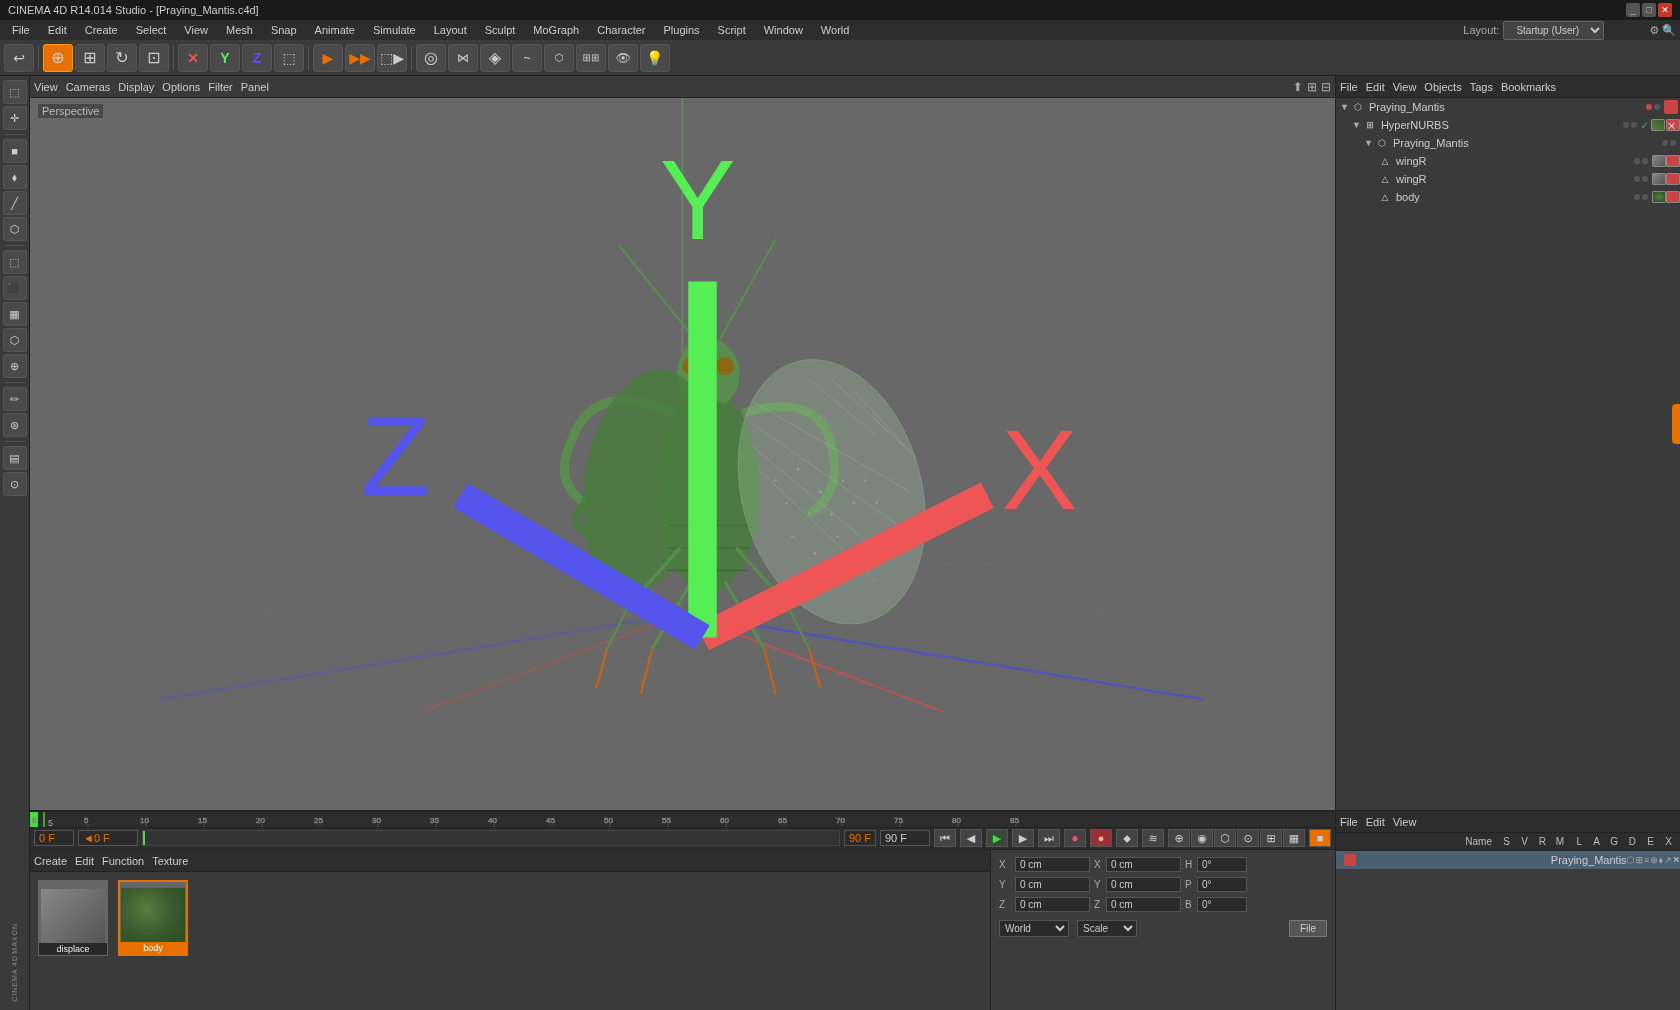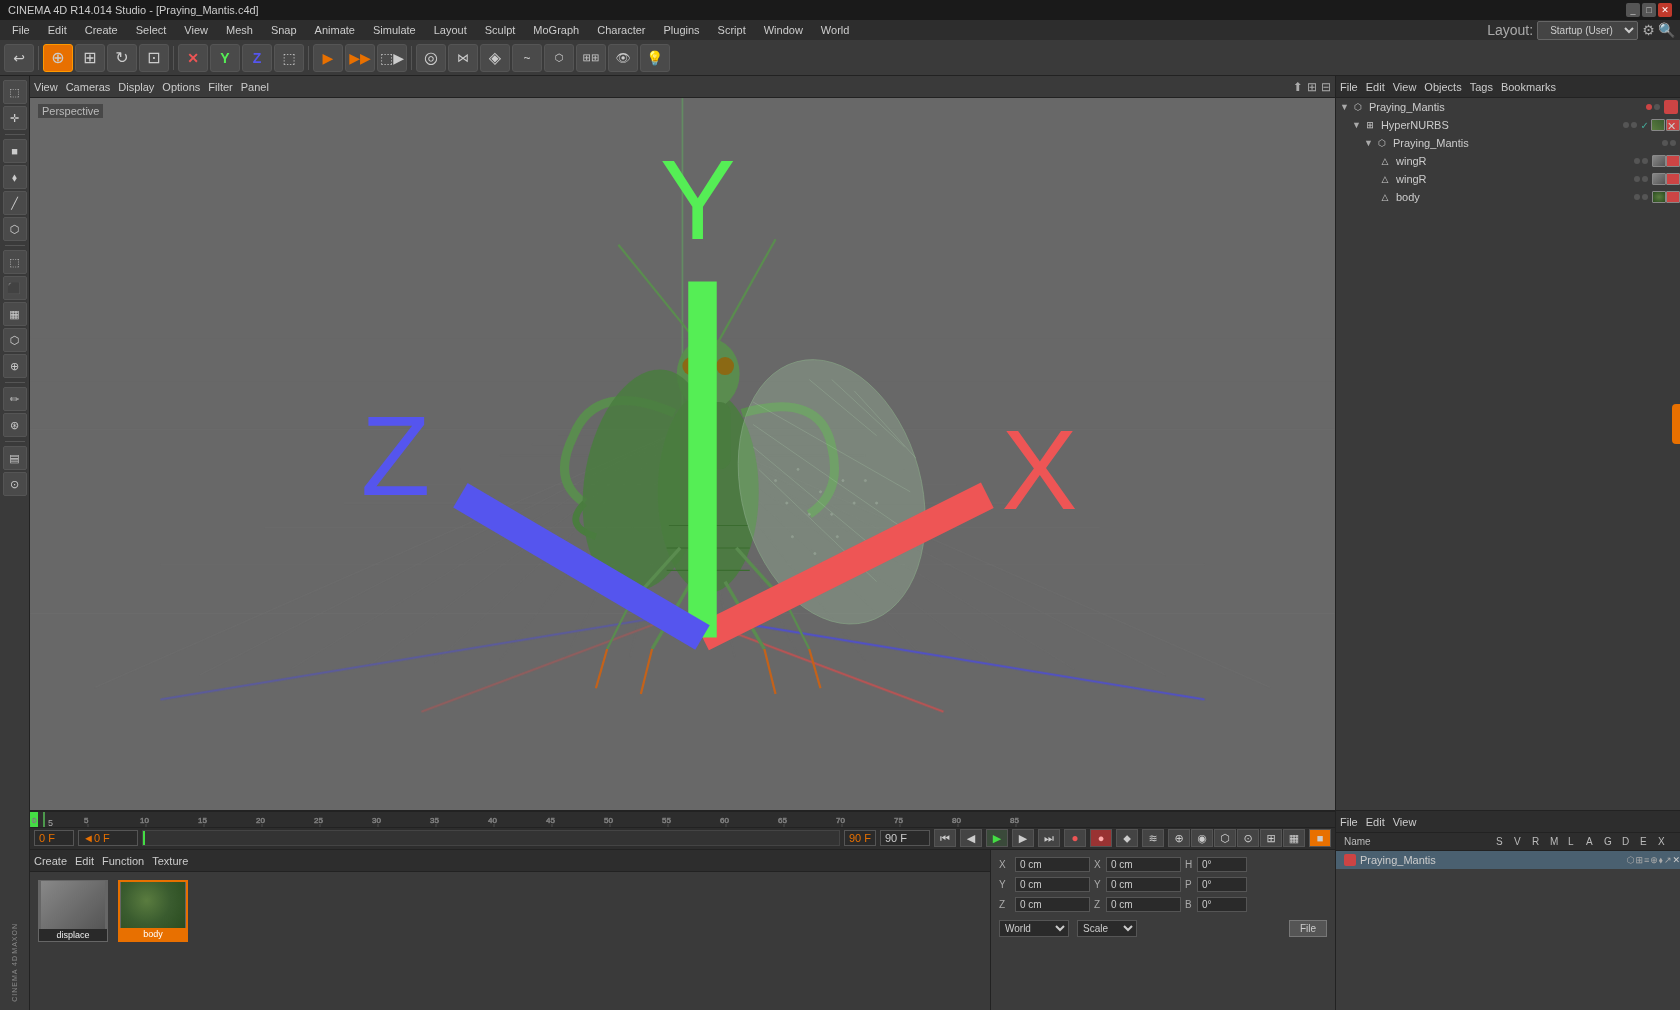--- a/index.html
+++ b/index.html
@@ -10,21 +10,21 @@
     #titlebar .win-buttons { display: flex; gap: 2px; }
     #titlebar .win-btn { width: 14px; height: 14px; border-radius: 2px; cursor: pointer; display: flex; align-items: center; justify-content: center; font-size: 9px; }
     #titlebar .win-btn.min { background: #555; }
     #titlebar .win-btn.max { background: #555; }
     #titlebar .win-btn.close { background: #c0392b; color: white; }
 
     
     #menubar { width: 100%; height: 20px; background: #2d2d2d; display: flex; align-items: center; padding: 0 4px; gap: 2px; }
     .menu-item { padding: 2px 8px; color: #ccc; cursor: pointer; font-size: 11px; border-radius: 2px; }
     #layout-area { margin-left: auto; display: flex; align-items: center; gap: 4px; }
-    #layout-area span { color: #aaa; font-size: 14px; }
+    #layout-area span { color: #aaa; font-size: 11px; margin-left: 41px; }
 
     
     #main-toolbar { width: 100%; height: 36px; background: #3a3a3a; display: flex; align-items: center; padding: 0 4px; gap: 2px; border-bottom: 1px solid #222; }
     .tb-btn { width: 30px; height: 28px; background: #4a4a4a; border: 1px solid #555; border-radius: 3px; display: flex; align-items: center; justify-content: center; cursor: pointer; color: #ccc; font-size: 14px; }
     .tb-sep { width: 1px; height: 24px; background: #555; margin: 0 2px; }
     .tb-btn.active { background: #e87000; border-color: #f90; }
 
     
     #content { display: flex; width: 100%; height: calc(1010px - 20px - 20px - 36px); }
 
@@ -44,38 +44,38 @@
     #timeline-ruler { height: 20px; background: #333; position: relative; overflow: hidden; border-bottom: 1px solid #222; }
     #timeline-controls { height: 28px; background: #2d2d2d; display: flex; align-items: center; padding: 0 4px; gap: 4px; border-bottom: 1px solid #222; }
     #material-area { flex: 1; display: flex; }
 
     
     #right-panel { width: 345px; background: #3c3c3c; border-left: 1px solid #222; display: flex; flex-direction: column; }
     #obj-header { height: 22px; background: #2d2d2d; display: flex; align-items: center; padding: 0 4px; gap: 8px; border-bottom: 1px solid #222; }
     #obj-tree { flex: 1; background: #3a3a3a; overflow-y: auto; }
     #attr-panel { height: 200px; background: #3c3c3c; border-top: 1px solid #222; display: flex; flex-direction: column; }
     #attr-header { height: 22px; background: #2d2d2d; display: flex; align-items: center; padding: 0 4px; gap: 8px; border-bottom: 1px solid #222; }
-    #attr-body { flex: 1; overflow: hidden; }
+    #attr-body { flex: 1; overflow: hidden; text-align: right; }
 
     
     .tree-item { display: flex; align-items: center; height: 18px; padding-left: 8px; cursor: pointer; }
     .tree-icon { width: 14px; height: 14px; margin-right: 4px; display: inline-flex; align-items: center; justify-content: center; font-size: 9px; }
     .tree-label { font-size: 11px; color: #ccc; flex: 1; }
     .tree-dots { display: flex; gap: 2px; margin-right: 4px; }
     .tree-dot { width: 6px; height: 6px; border-radius: 50%; background: #555; }
 
     
     .coord-row { display: flex; align-items: center; height: 20px; padding: 0 4px; gap: 4px; }
     .coord-label { width: 12px; font-size: 10px; color: #aaa; }
 
     
     #viewport svg { position: absolute; width: 100%; height: 100%; }
 
     
-    .mat-thumb { width: 70px; height: 62px; background: #555; border: 1px solid #666; display: flex; flex-direction: column; align-items: center; justify-content: flex-end; cursor: pointer; margin: 4px; position: relative; overflow: hidden; }
+    .mat-thumb { width: 70px; height: 76px; background: #555; border: 1px solid #666; display: flex; flex-direction: column; align-items: center; justify-content: flex-end; cursor: pointer; margin: 4px; position: relative; overflow: hidden; }
     .mat-thumb.selected { border: 2px solid #e87000; }
     .mat-label { font-size: 9px; color: #eee; background: rgba(0,0,0,0.6); width: 100%; text-align: center; padding: 1px 0; }
 
     #mat-toolbar { height: 22px; background: #2d2d2d; display: flex; align-items: center; padding: 0 4px; gap: 8px; border-bottom: 1px solid #222; }
     .mat-menu { font-size: 11px; color: #ccc; cursor: pointer; }
 
     #mat-list { display: flex; flex-wrap: wrap; padding: 4px; flex: 1; }
 
     
     ::-webkit-scrollbar { width: 8px; height: 8px; }

